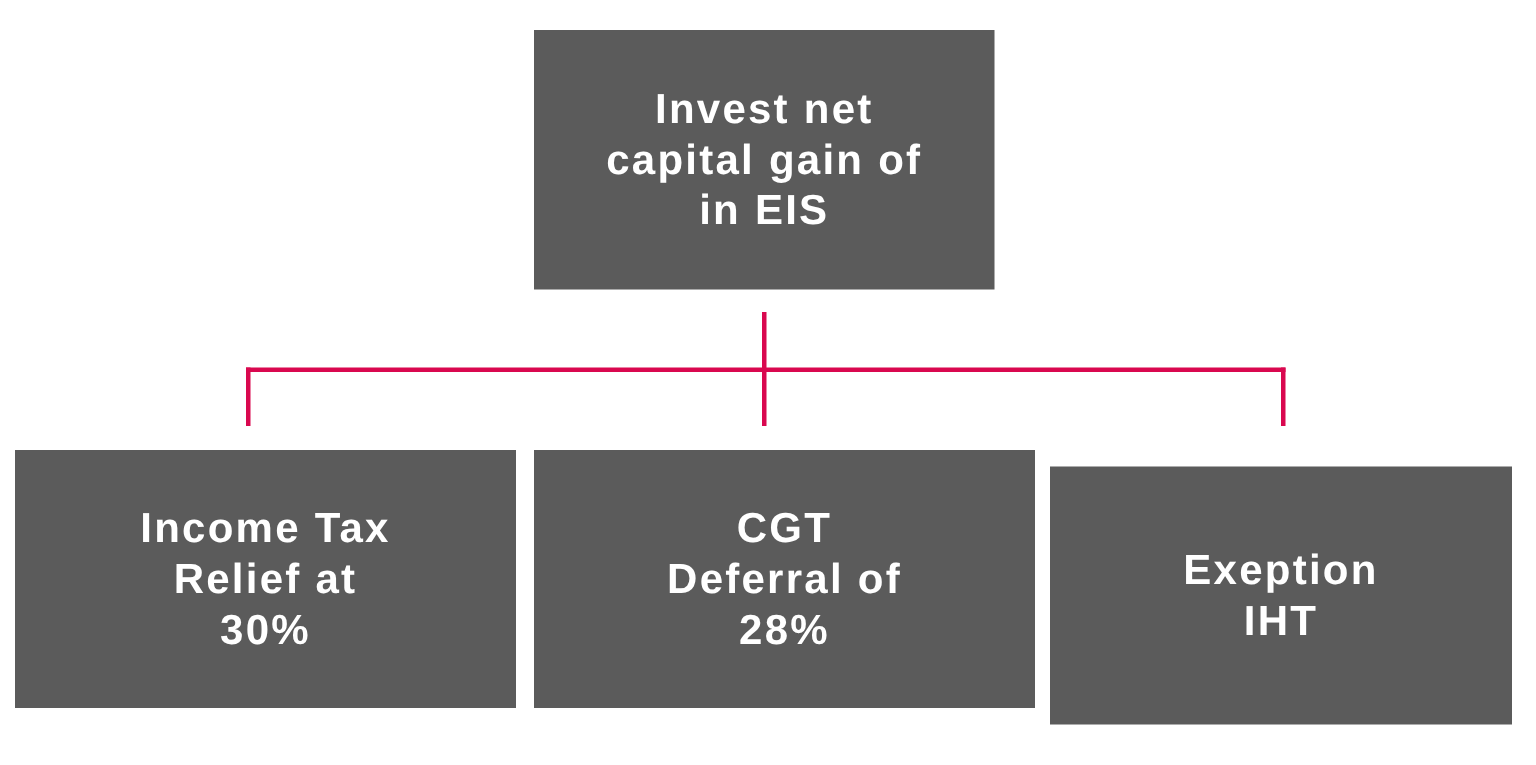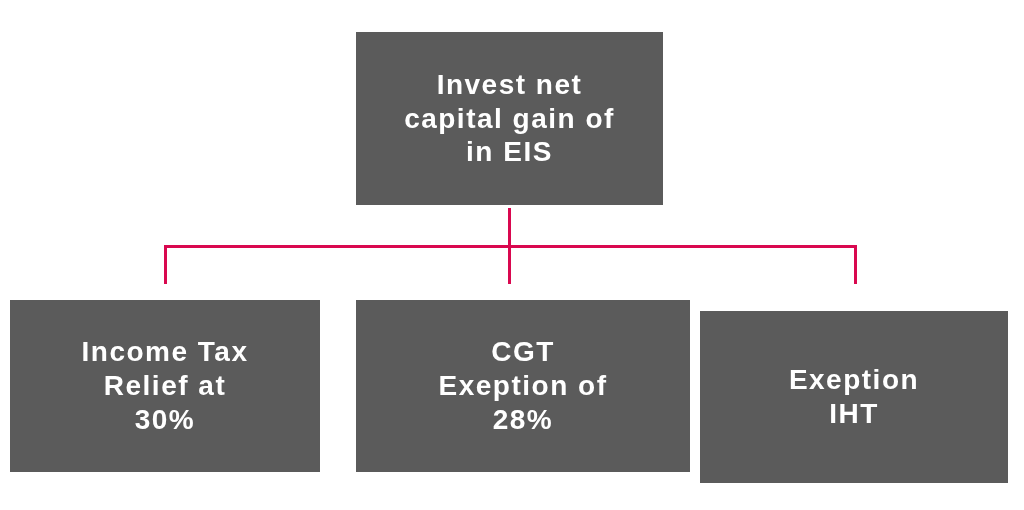--- a/index.html
+++ b/index.html
@@ -23,22 +23,22 @@
     flex-direction: column;
     align-items: center;
     justify-content: center;
     text-align: center;
     font-weight: 700;
     font-size: 28px;
     line-height: 1.21;
     letter-spacing: 1.5px;
   }
   .node span { display: block; }
-  .node-root   { left: 356px; top: 32px;  width: 307px; height: 173px; }
-  .node-left   { left: 10px;  top: 300px; width: 310px; height: 172px; }
+  .node-root   { left: 356px; top: 20px;  width: 307px; height: 173px; }
+  .node-left   { left: 10px;  top: 300px; width: 334px; height: 172px; }
   .node-middle { left: 356px; top: 300px; width: 334px; height: 172px; }
   .node-right  { left: 700px; top: 300px; width: 308px; height: 172px; margin-top: 11px; }
   .connector {
     position: absolute;
     background: #d9084f;
   }
   .conn-stem       { left: 508px; top: 208px; width: 3px;   height: 76px; }
   .conn-horizontal { left: 164px; top: 245px; width: 693px; height: 3px;  }
   .conn-drop-left  { left: 164px; top: 245px; width: 3px;   height: 39px; }
   .conn-drop-right { left: 854px; top: 245px; width: 3px;   height: 39px; }
@@ -60,21 +60,21 @@
   </div>
 
   <div class="node node-left">
     <span>Income Tax</span>
     <span>Relief at</span>
     <span>30%</span>
   </div>
 
   <div class="node node-middle">
     <span>CGT</span>
-    <span>Exeption of</span>
+    <span>Deferral of</span>
     <span>28%</span>
   </div>
 
   <div class="node node-right">
     <span>Exeption</span>
     <span>IHT</span>
   </div>
 
 </div>
 

